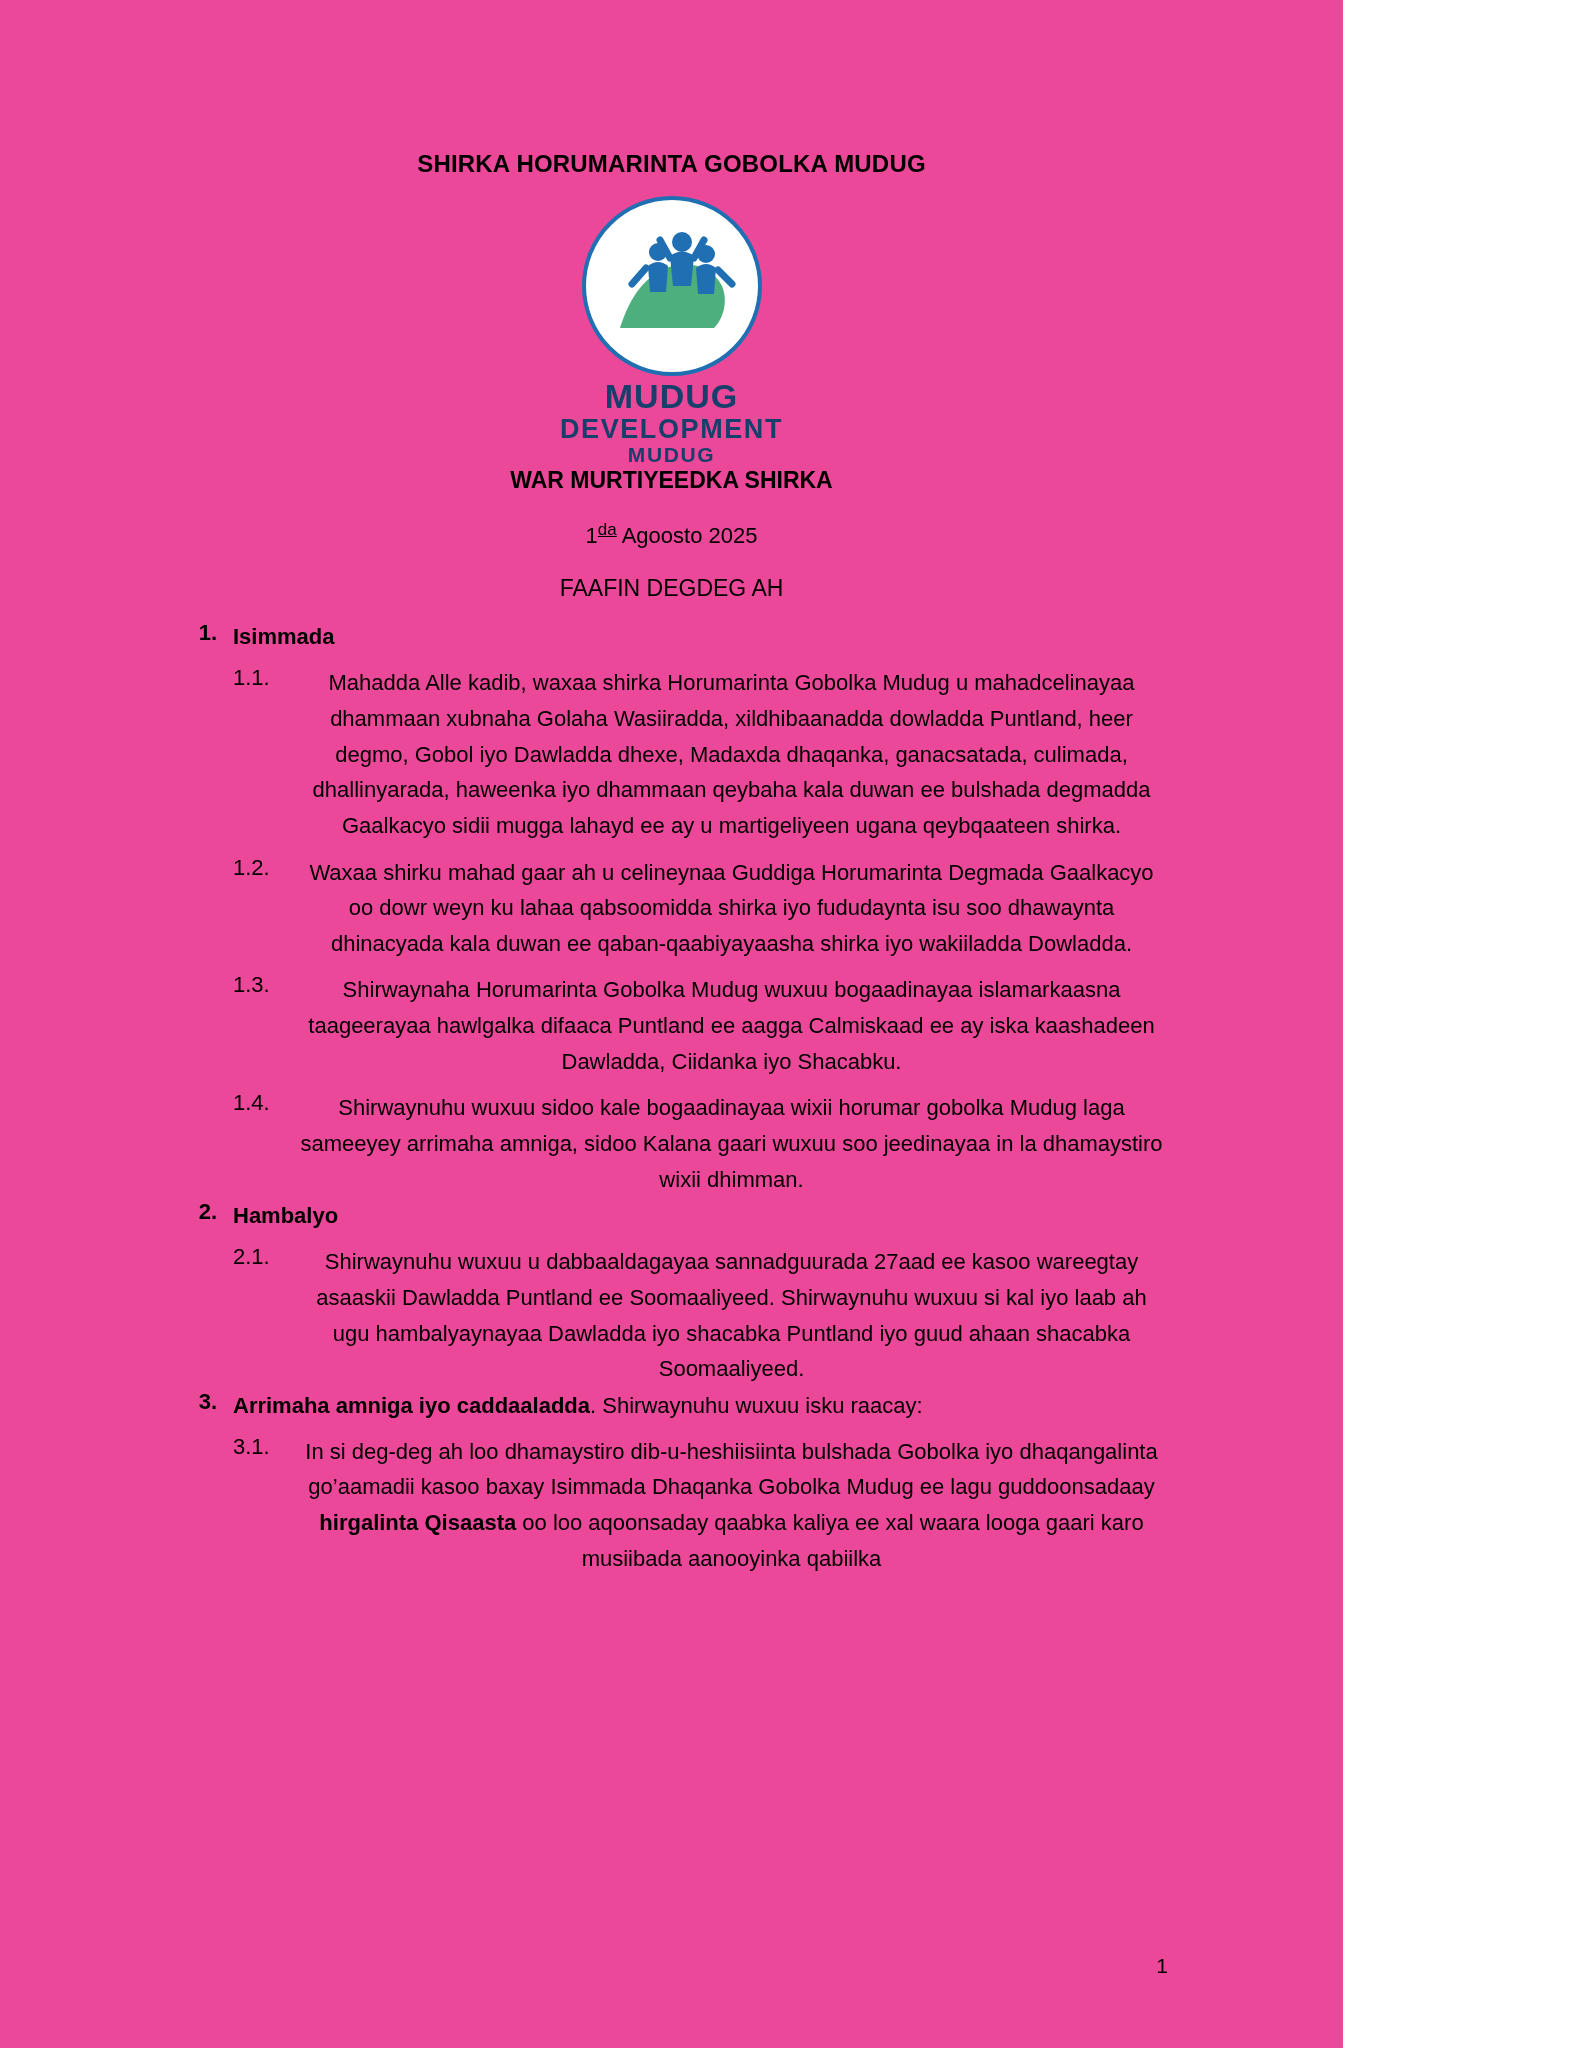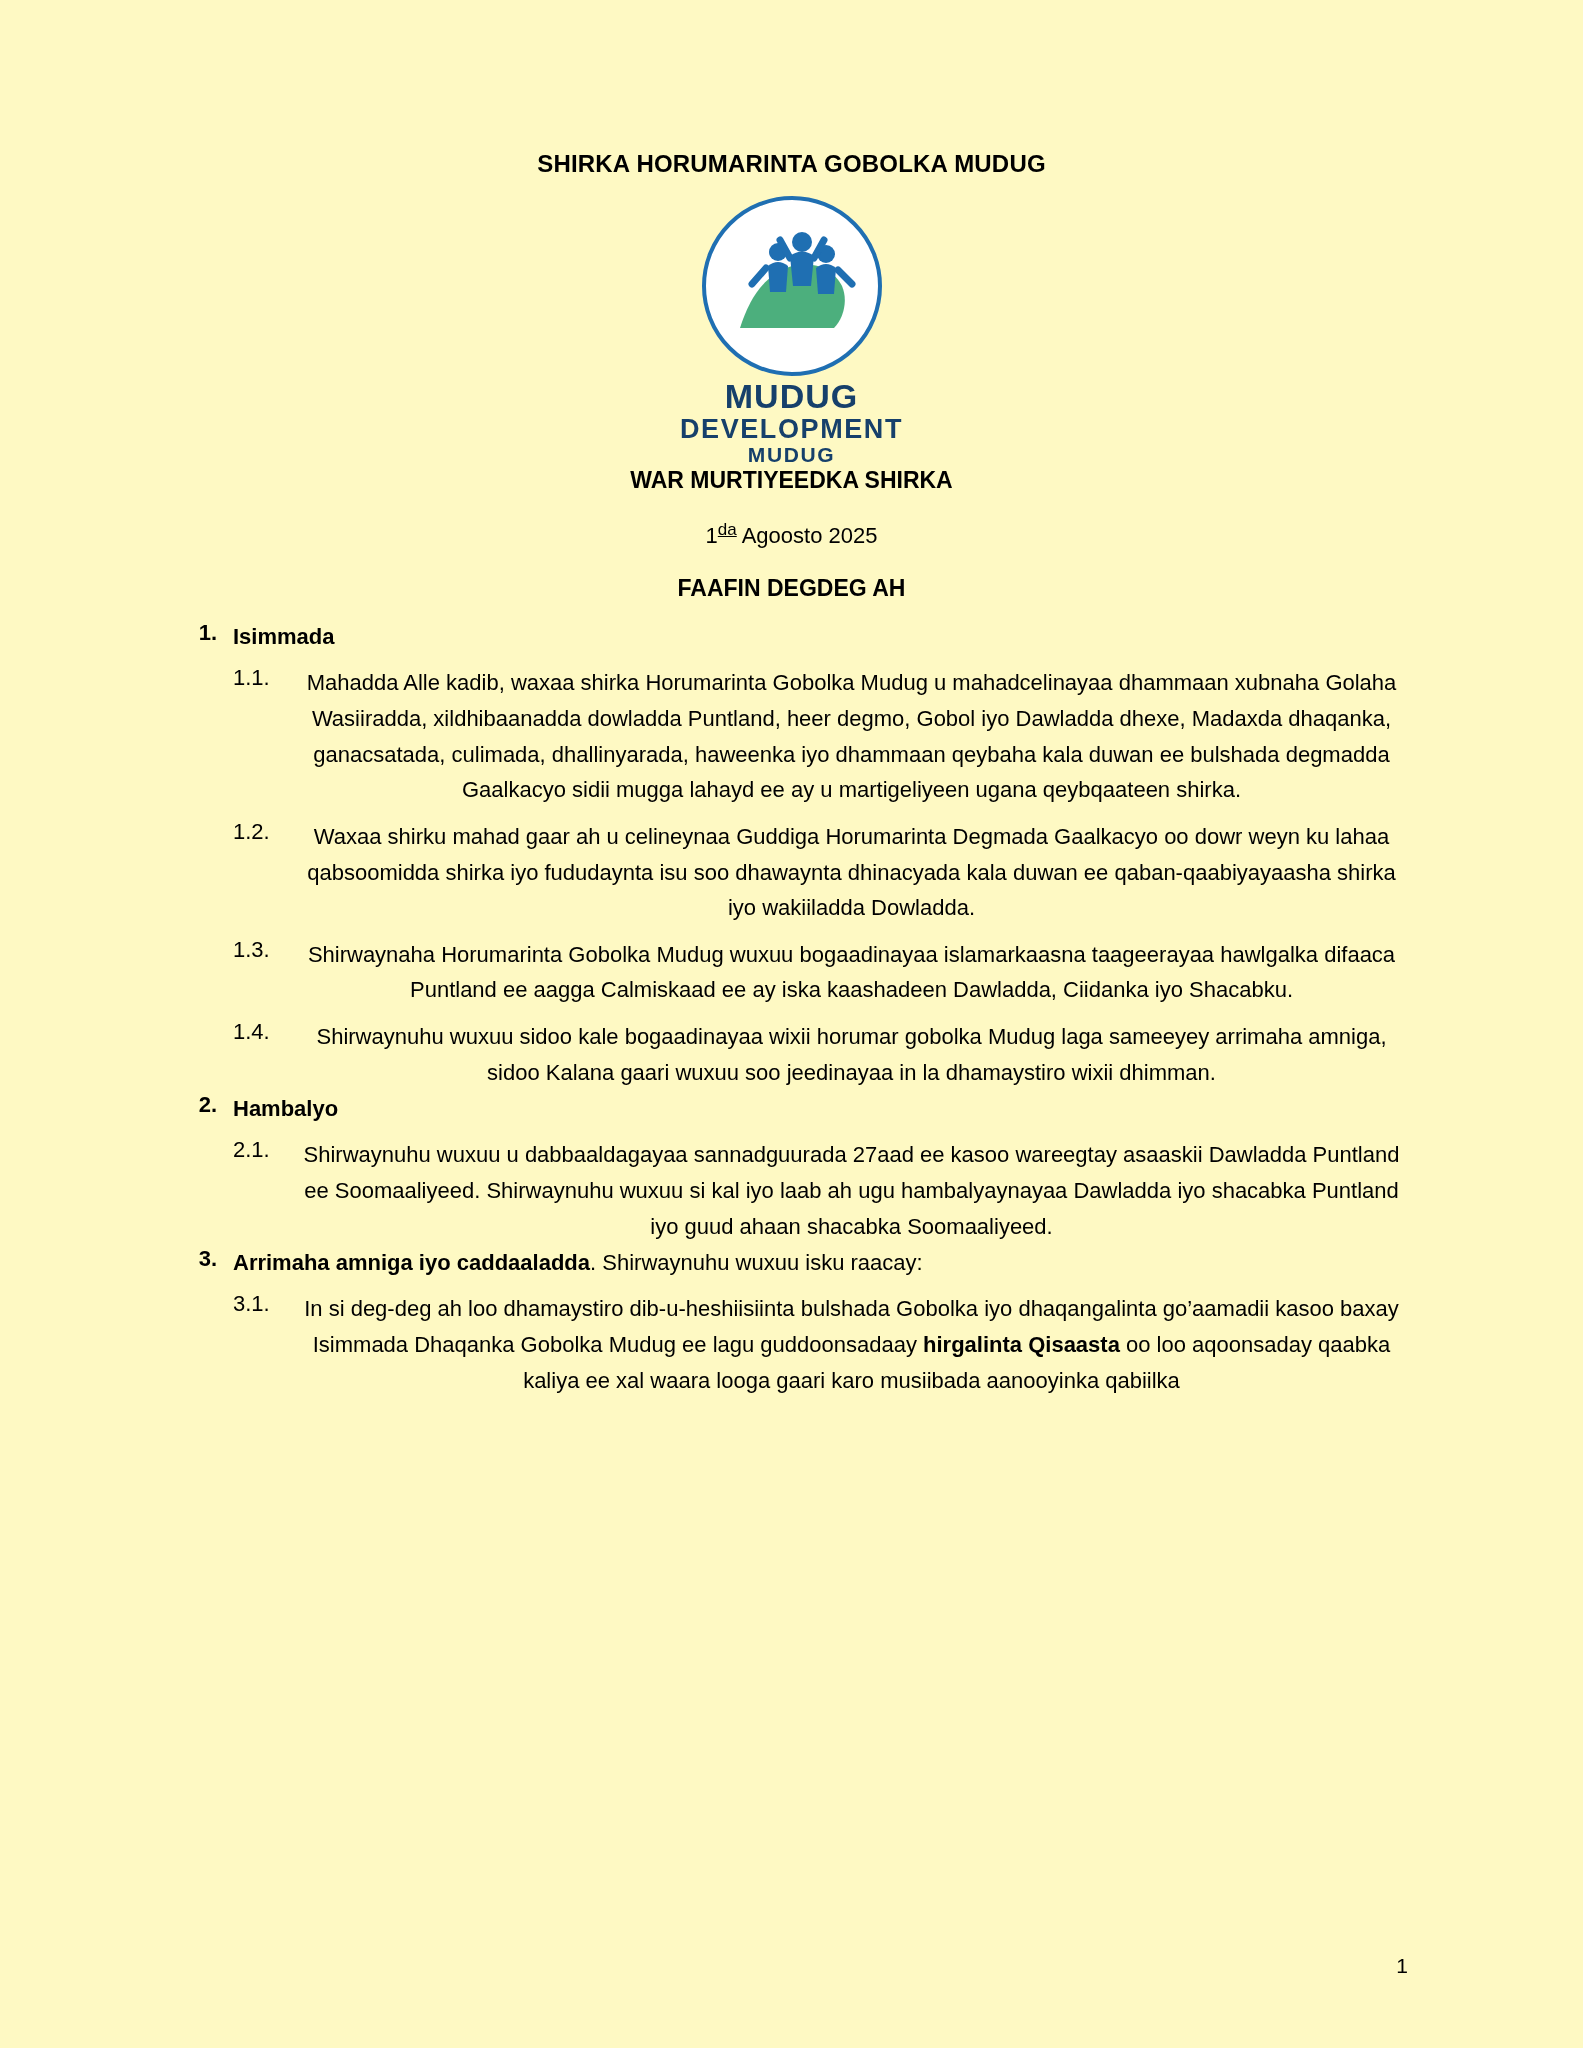--- a/index.html
+++ b/index.html
@@ -10,25 +10,25 @@
   }
   body {
     width: 1583px;
     min-height: 2048px;
     font-family: "Liberation Sans", sans-serif;
     color: #000000;
     -webkit-font-smoothing: antialiased;
   }
   .page {
     position: relative;
-    width: 1583px;
+    width: 1343px;
     min-height: 2048px;
     box-sizing: border-box;
     padding: 150px 175px 60px 175px;
-    background: #fef9c3;
+    background: #ec4899;
   }
   .doc-title {
     text-align: center;
     font-weight: bold;
     font-size: 24px;
     letter-spacing: 0.2px;
     margin: 0 0 10px 0;
   }
   .logo-wrap {
     display: flex;
@@ -90,21 +90,21 @@
     font-size: 22px;
     margin: 26px 0 0 0;
   }
   .date-line sup {
     font-size: 17px;
     vertical-align: super;
     text-decoration: underline;
   }
   .urgent {
     text-align: center;
-    font-weight: bold;
+    font-weight: normal;
     font-size: 23px;
     margin: 26px 0 18px 0;
   }
 
   ol.level1 {
     list-style: none;
     margin: 0;
     padding: 0;
   }
   ol.level1 > li {

